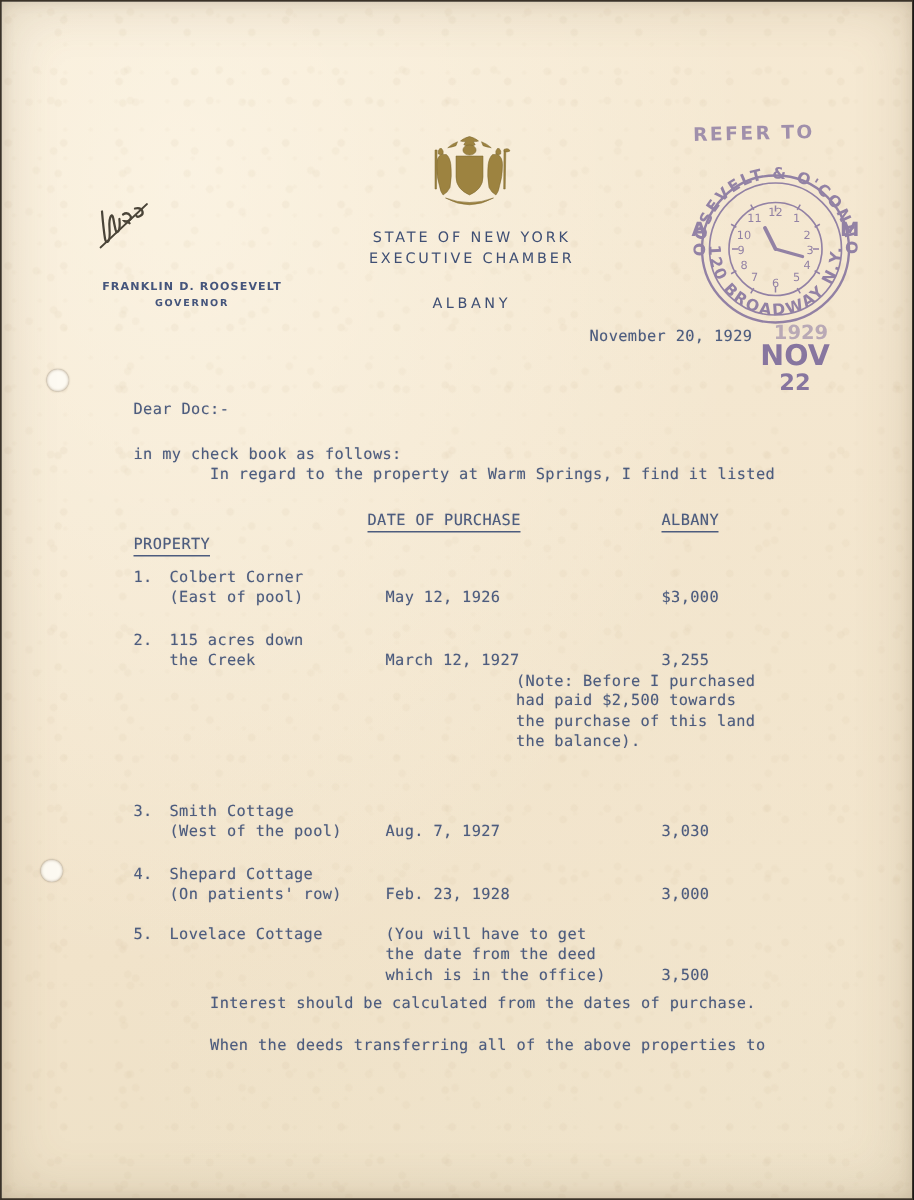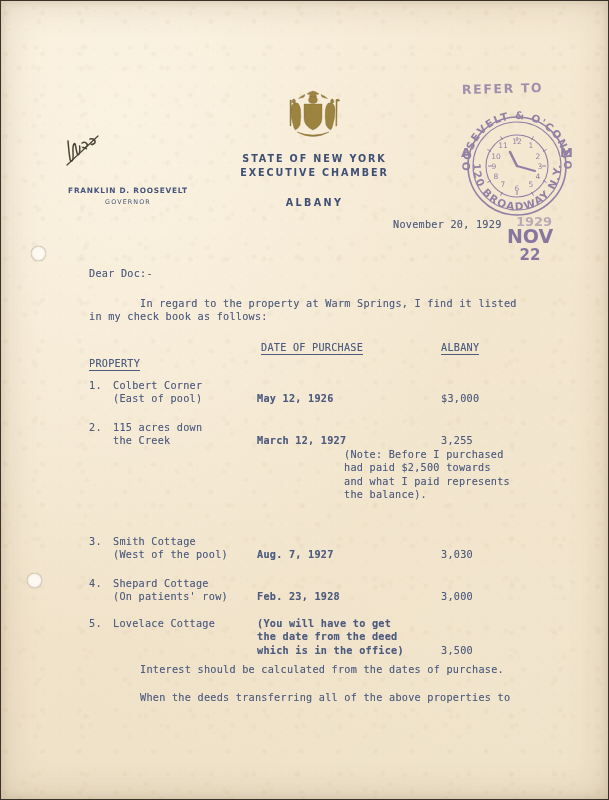--- a/index.html
+++ b/index.html
@@ -29,30 +29,30 @@
      box-shadow:inset 0 0 38px rgba(120,95,60,.20), inset 0 0 9px rgba(90,70,45,.16);}
 
   
   .tw{color:#4d5c7e;font-size:10.2px;line-height:13.4px;letter-spacing:.25px;
       white-space:pre;text-shadow:0 0 .6px rgba(77,92,126,.42);}
 
   
   #arms{position:absolute;left:279px;top:86px;width:66px;height:60px;}
   #head-lines{position:absolute;left:0;right:0;top:152px;text-align:center;}
   .hl{color:#3f4f74;font-family:"DejaVu Sans","Liberation Sans",sans-serif;
-      font-weight:700;letter-spacing:1.9px;padding-left:20px;}
+      font-weight:400;letter-spacing:1.9px;padding-left:20px;}
   #hl1{font-size:9.6px;}
   #hl2{font-size:9.6px;margin-top:2.5px;}
   #hl3{font-size:9.6px;margin-top:19px;letter-spacing:2.4px;}
 
   #gov{position:absolute;left:62px;top:185px;text-align:center;width:130px;}
   #gov .n{color:#45557c;font-family:"DejaVu Sans","Liberation Sans",sans-serif;
           font-weight:700;font-size:7.4px;letter-spacing:.75px;}
   #gov .t{color:#45557c;font-family:"DejaVu Sans","Liberation Sans",sans-serif;
-          font-weight:400;font-size:6.4px;letter-spacing:1.1px;margin-top:2.5px;text-align:center;}
+          font-weight:700;font-size:6.4px;letter-spacing:1.1px;margin-top:2.5px;text-align:center;}
 
   
   #hand{position:absolute;left:63px;top:126px;width:62px;height:44px;}
 
   
   #refer{position:absolute;left:461px;top:80px;color:#6d5a94;opacity:.62;
      font-family:"DejaVu Sans","Liberation Sans",sans-serif;font-weight:700;
      font-size:12.5px;letter-spacing:1.6px;transform:rotate(-1.4deg);}
   #roundstamp{position:absolute;left:455px;top:104px;width:122px;height:122px;opacity:.72;}
   #datestamp{position:absolute;left:495px;top:212px;width:76px;height:52px;opacity:.8;}
@@ -61,26 +61,26 @@
   .hole{position:absolute;width:15px;height:15px;border-radius:50%;
         background:#fdfaf2;box-shadow:0 0 2px rgba(120,95,60,.55) inset,0 0 1px rgba(80,62,40,.5);}
 
   
   #date{position:absolute;left:392px;top:217px;}
   #salut{position:absolute;left:88px;top:266px;}
   #para1{position:absolute;left:88px;top:296px;}
 
   #hdrow{position:absolute;left:88px;top:340px;width:430px;}
   .hcell{position:absolute;border-bottom:1px solid #4d5c7e;padding-bottom:0px;}
-  #h-prop{left:0px;margin-top:16px;} #h-date{left:172px;} #h-price{left:352px;}
+  #h-prop{left:0px;margin-top:16px;} #h-date{left:156px;} #h-price{left:352px;}
 
   .row{position:absolute;left:88px;width:470px;}
   .num{position:absolute;left:0px;}
   .prop{position:absolute;left:24px;}
-  .dt{position:absolute;left:168px;font-weight:bold;}
+  .dt{position:absolute;left:168px;}
   .pr{position:absolute;left:352px;}
   .note{position:absolute;left:255px;}
 
   #r1{top:378px;} #r2{top:420px;} #r3{top:534px;} #r4{top:576px;} #r5{top:616px;}
   #close1{position:absolute;left:88px;top:662px;}
   #close2{position:absolute;left:88px;top:690px;}
 </style>
 </head>
 <body>
 
@@ -189,22 +189,22 @@
       <text x="34" y="47" font-size="15">22</text>
     </g>
   </svg>
 
   <div class="hole" style="left:30px;top:245px;"></div>
   <div class="hole" style="left:26px;top:572px;"></div>
 
   <div class="tw" id="date">November 20, 1929</div>
   <div class="tw" id="salut">Dear Doc:-</div>
   <div id="para1">
+    <div class="tw">in my check book as follows:</div>
     <div class="tw">        In regard to the property at Warm Springs, I find it listed</div>
-    <div class="tw">in my check book as follows:</div>
   </div>
 
   <div id="hdrow">
     <div class="tw hcell" id="h-prop">PROPERTY</div>
     <div class="tw hcell" id="h-date">DATE OF PURCHASE</div>
     <div class="tw hcell" id="h-price">ALBANY</div>
   </div>
 
   <div class="row" id="r1">
     <div class="tw num">1.</div>
@@ -220,21 +220,21 @@
     <div class="tw num">2.</div>
     <div class="prop">
       <div class="tw">115 acres down</div>
       <div class="tw">the Creek</div>
     </div>
     <div class="tw dt" style="top:13.4px;">March 12, 1927</div>
     <div class="tw pr" style="top:13.4px;text-align:right;">3,255</div>
     <div class="note" style="top:27px;">
       <div class="tw">(Note: Before I purchased</div>
       <div class="tw">had paid $2,500 towards</div>
-      <div class="tw">and what I paid represents</div>
+      <div class="tw">the purchase of this land</div>
       <div class="tw">the balance).</div>
     </div>
   </div>
 
   <div class="row" id="r3">
     <div class="tw num">3.</div>
     <div class="prop">
       <div class="tw">Smith Cottage</div>
       <div class="tw">(West of the pool)</div>
     </div>

